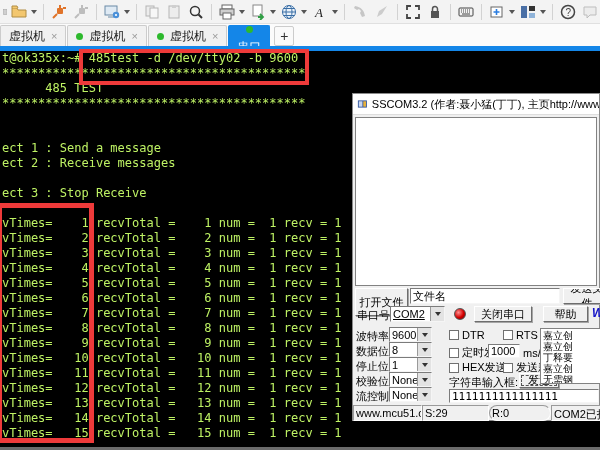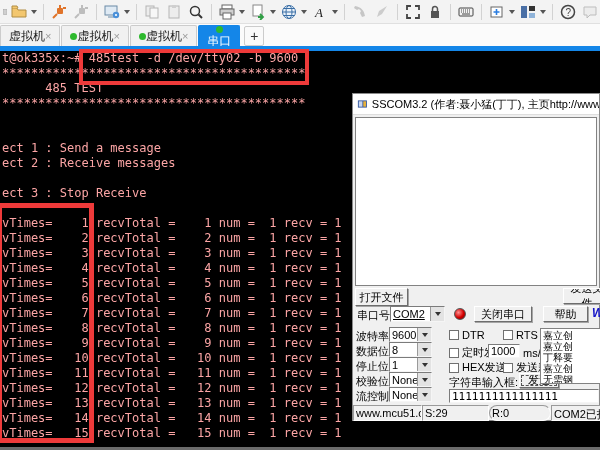--- a/index.html
+++ b/index.html
@@ -8,31 +8,31 @@
   
   .toolbar{position:absolute;left:0;top:0;width:600px;height:24px;background:#f3f3f3;border-bottom:1px solid #e0e0e0;display:flex;align-items:center;gap:2px;padding-left:0;box-sizing:border-box;}
   .tbi{width:20px;height:20px;display:flex;align-items:center;justify-content:center;border:none;background:transparent;padding:0;flex:0 0 auto;}
   .tbi svg{width:16px;height:16px;}
   .tbi.partial{width:7px;overflow:hidden;justify-content:flex-start;}
   .caret{width:0;height:0;border:3px solid transparent;border-top:4px solid #555;margin:4px 1px 0 0;flex:0 0 auto;}
   .sep{width:1px;height:16px;background:#d2d2d2;margin:0 3px;flex:0 0 auto;}
 
   
   .tabbar{position:absolute;left:0;top:24px;width:600px;height:22px;background:#fbfbfb;display:flex;align-items:flex-end;}
-  .tab{height:21px;box-sizing:border-box;display:flex;align-items:center;gap:0;padding:0 8px;background:#f1f1f1;border:1px solid #cccccc;border-bottom:none;border-radius:2px 2px 0 0;margin-right:1px;font-size:12px;color:#222;}
+  .tab{height:21px;box-sizing:border-box;display:flex;align-items:center;gap:6px;padding:0 8px;background:#f1f1f1;border:1px solid #cccccc;border-bottom:none;border-radius:2px 2px 0 0;margin-right:1px;font-size:12px;color:#222;}
   .tab.active{background:#1486e8;border-color:#1486e8;color:#fff;flex-direction:column;}
   .tab .dot{width:7px;height:7px;border-radius:50%;background:#2db92d;flex:0 0 auto;}
   .tab .x{font-size:11px;color:#9a9a9a;line-height:1;}
   .tab.active .x{color:#cfe6fb;}
   .newtab{width:20px;height:20px;margin-left:3px;border:1px solid #cccccc;background:#fafafa;border-radius:2px;font-size:14px;color:#333;display:flex;align-items:center;justify-content:center;}
   .bluebar{position:absolute;left:0;top:46px;width:600px;height:5px;background:#1486e8;}
 
   
   .terminal{position:absolute;left:0;top:51px;width:600px;height:396px;background:#000;}
-  #term{margin:0;padding:0 0 0 2px;font-family:"DejaVu Sans Mono",monospace;font-size:12px;line-height:15px;color:#fca5a5;white-space:pre;}
+  #term{margin:0;padding:0 0 0 2px;font-family:"DejaVu Sans Mono",monospace;font-size:12px;line-height:15px;color:#bef264;white-space:pre;}
 
   
   .redbox{position:absolute;border:5px solid #ee3a3a;box-sizing:border-box;pointer-events:none;z-index:5;}
   #redbox1{left:79px;top:49px;width:230px;height:36px;border-width:4px;}
   #redbox2{left:-3px;top:203px;width:97px;height:240px;}
 
   
   .bottomstrip{position:absolute;left:0;top:447px;width:600px;height:3px;background:#6b6b6b;}
 
   
@@ -271,21 +271,22 @@
       <svg width="12" height="12" viewBox="0 0 12 12">
           <rect x="1" y="2" width="10" height="8" fill="#35589e"></rect>
           <rect x="2" y="3" width="4" height="6" fill="#c8d6f0"></rect>
           <rect x="7" y="3" width="3" height="6" fill="#e8b23a"></rect>
         </svg>
       <span class="ttl">SSCOM3.2 (作者:聂小猛(丁丁), 主页http://www.mcu</span>
     </div>
 
     <div class="recv"></div>
 
-    <button class="btn" style="left:2px;top:194px;width:53px;height:18px;">打开文件</button>
+    <button class="btn" style="left:2px;top:194px;width:53px;height:28px;">打开文件</button>
+    <input class="edit" style="left: 57px; top: 194px; width: 150px; height: 16px;" value="文件名">
     <button class="btn" style="left:210px;top:194px;width:45px;height:16px;justify-content:flex-start;padding-left:3px;overflow:hidden;">发送文件</button>
 
     <span class="ss lbl" style="left:4px;top:214px;">串口号</span>
     <div class="combo" style="left:37px;top:212px;width:55px;height:16px;text-decoration:underline;">
       <span class="val">COM2</span>
         <span class="arr"></span>
     </div>
     <span class="dotled" style="left:101px;top:214px;"></span>
     <button class="btn" style="left:121px;top:212px;width:58px;height:16px;">关闭串口</button>
     <button class="btn" style="left:190px;top:212px;width:45px;height:16px;">帮助</button>

